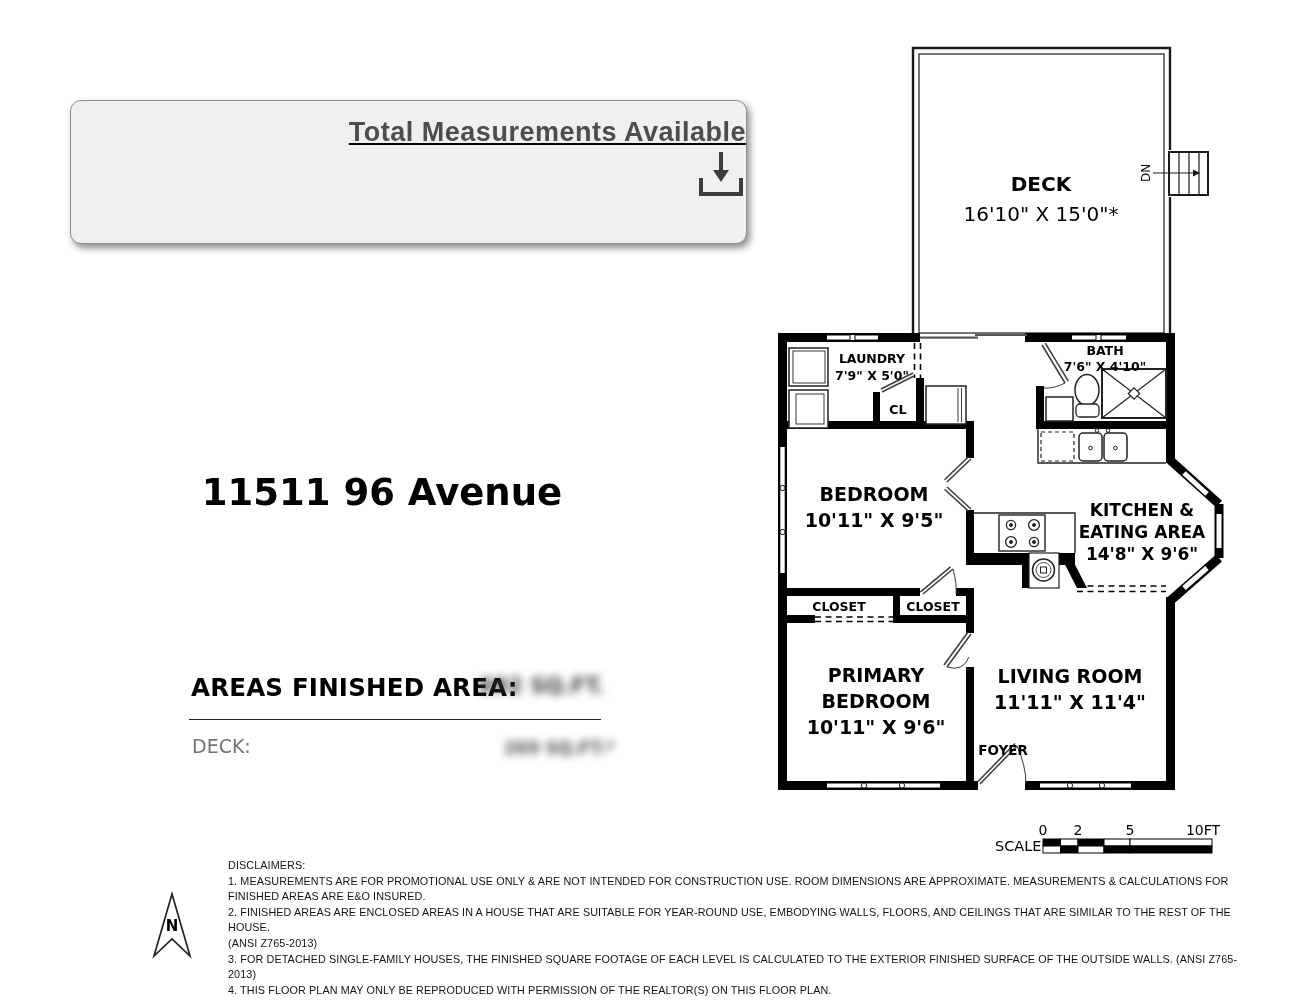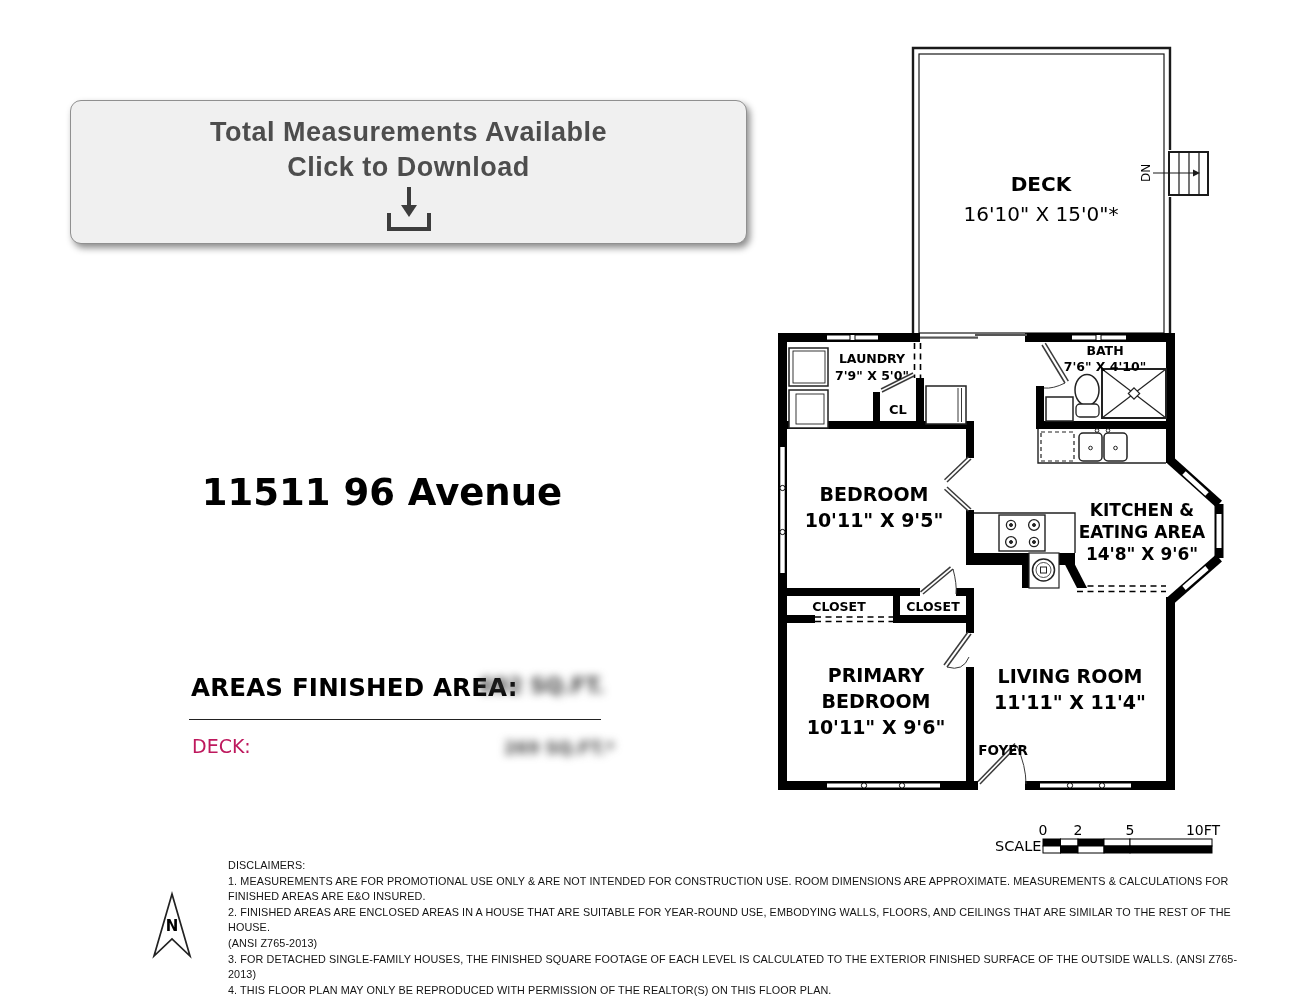--- a/index.html
+++ b/index.html
@@ -3,51 +3,50 @@
 <meta charset="utf-8">
 <style>
   html,body{margin:0;padding:0;background:#fff;}
   #page{position:relative;width:1294px;height:1000px;background:#ffffff;overflow:hidden;
         font-family:"DejaVu Sans","Liberation Sans",sans-serif;color:#000;}
   .abs{position:absolute;}
 
   
   #dl-btn{left:70px;top:100px;width:675px;height:142px;background:#f0f0f0;
           border:1px solid #909090;border-radius:11px;box-shadow:3px 4px 7px rgba(0,0,0,.45);
-          text-align:center;cursor:pointer;}
+          text-align:right;cursor:pointer;text-decoration:underline;}
   #dl-btn .l1{margin-top:16px;font-size:27px;font-weight:bold;color:#4d4d4d;letter-spacing:.5px;
               font-family:"Liberation Sans",sans-serif;}
   #dl-btn .l2{margin-top:4px;font-size:27px;font-weight:bold;color:#4d4d4d;letter-spacing:.5px;
               font-family:"Liberation Sans",sans-serif;}
 
   
   #address{left:182px;top:470px;width:400px;text-align:center;font-size:37px;font-weight:bold;line-height:46px;}
 
   
   #total-label{left:191px;top:673px;font-size:24.5px;font-weight:bold;letter-spacing:.2px;}
   #total-value{left:479px;top:674px;font-size:21px;font-weight:bold;color:#3c3c3c;filter:blur(4px);}
   #area-divider{left:189px;top:719px;width:412px;border-top:1.6px solid #222;}
-  #deck-label{left:192px;top:735px;font-size:19px;color:#be185d;}
+  #deck-label{left:192px;top:735px;font-size:19px;color:#737373;}
   #deck-value{left:504px;top:738px;font-size:17px;font-weight:bold;color:#4a4a4a;filter:blur(4px);}
 
   
   #disclaimers{left:228px;top:842px;width:1020px;font-size:10.8px;line-height:15.6px;color:#131313;
                font-family:"Liberation Sans",sans-serif;white-space:pre-line;letter-spacing:.1px;margin-top:16px;}
 
   svg text{font-family:"DejaVu Sans","Liberation Sans",sans-serif;fill:#000;}
   .room{font-weight:bold;}
 </style>
 </head>
 <body>
 
 <div id="page">
 
   <div class="abs" id="dl-btn">
     <div class="l1">Total Measurements Available</div>
-    <div class="l2">Click to Download</div>
     <svg width="50" height="48" viewBox="0 0 50 48" style="margin-top:2px">
       <line x1="25" y1="2" x2="25" y2="26" stroke="#3d3d3d" stroke-width="4"></line>
       <polygon points="17,20 33,20 25,32" fill="#3d3d3d"></polygon>
       <path d="M5,28 V44 H45 V28" fill="none" stroke="#3d3d3d" stroke-width="4"></path>
     </svg>
   </div>
 
   <div class="abs" id="address">
     <div>11511 96 Avenue</div>
   </div>

